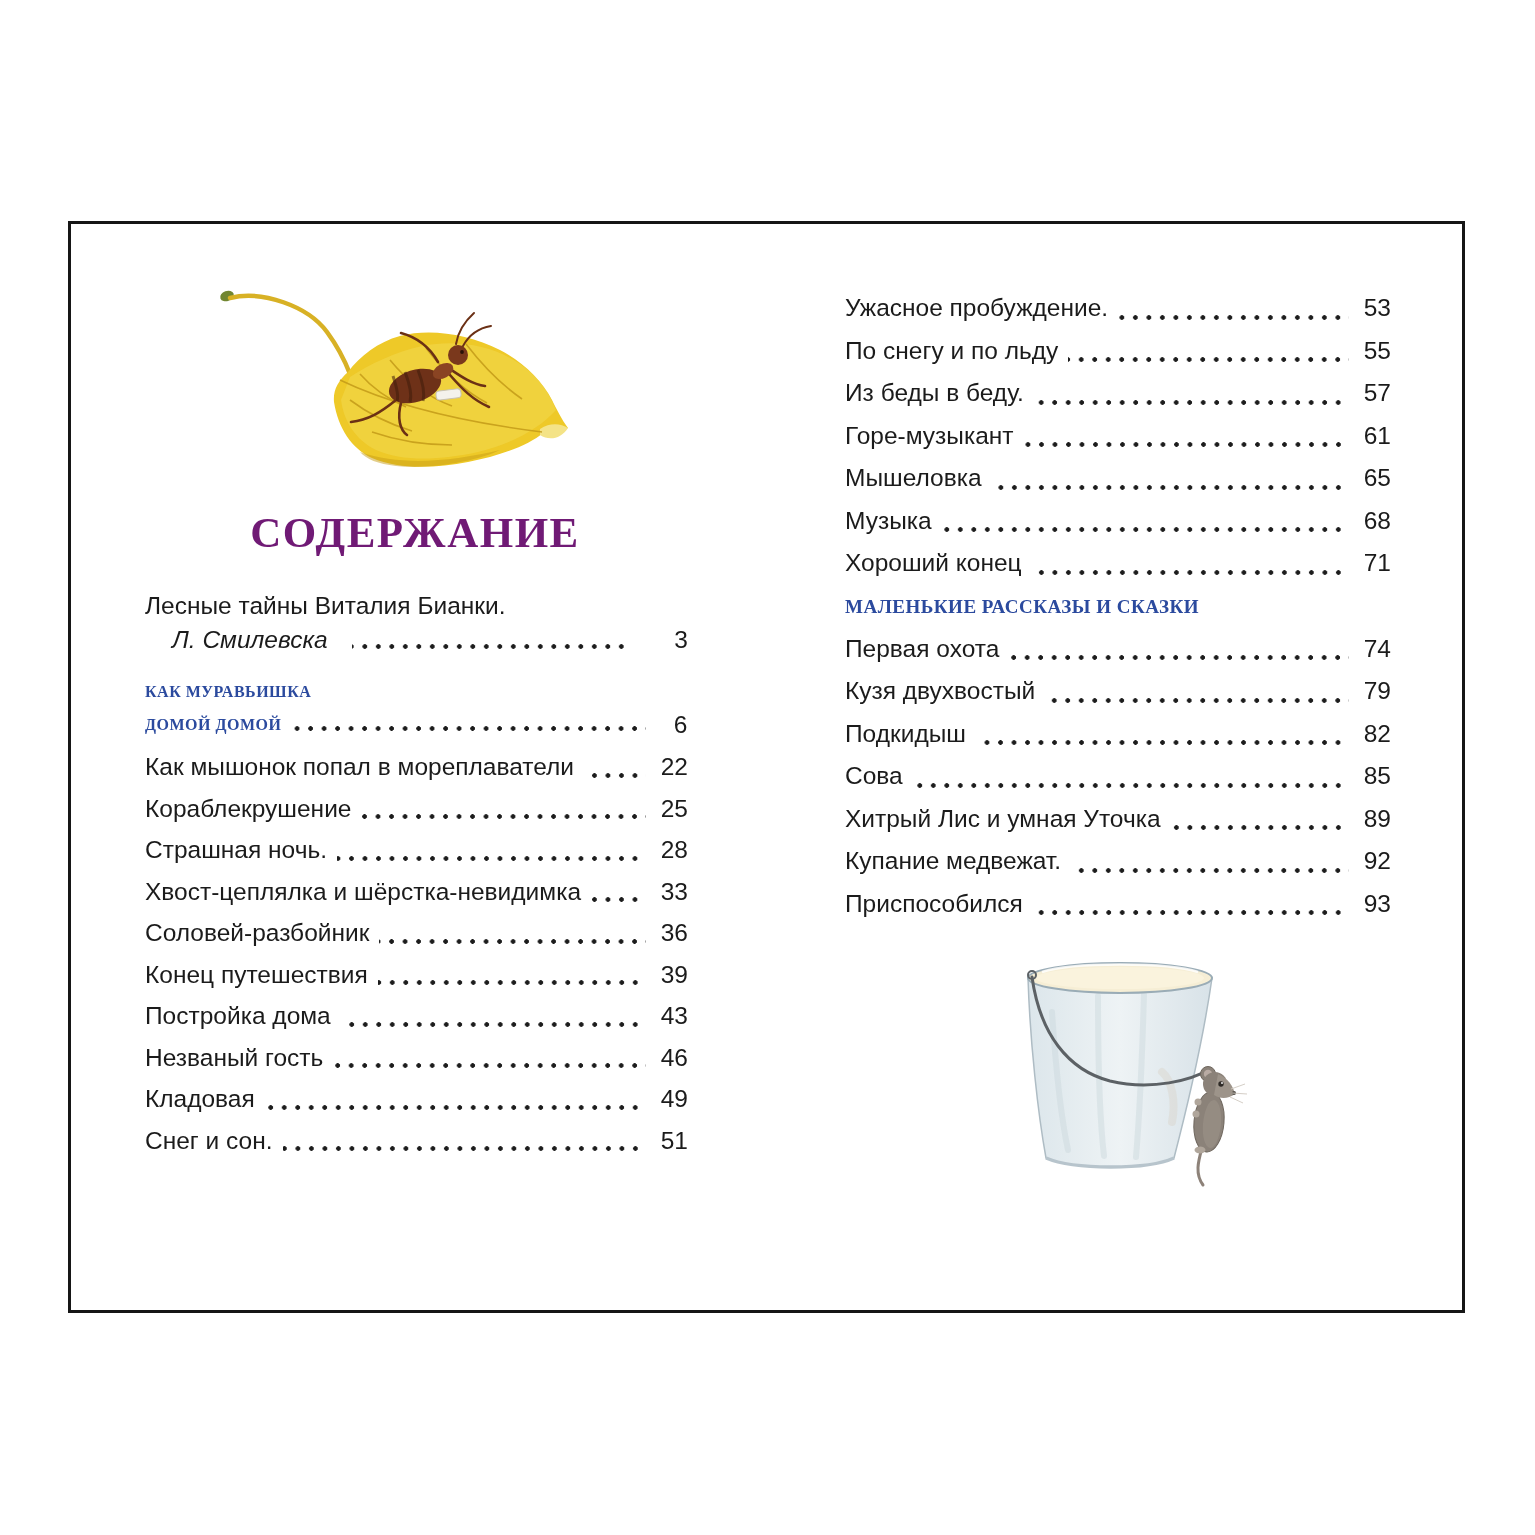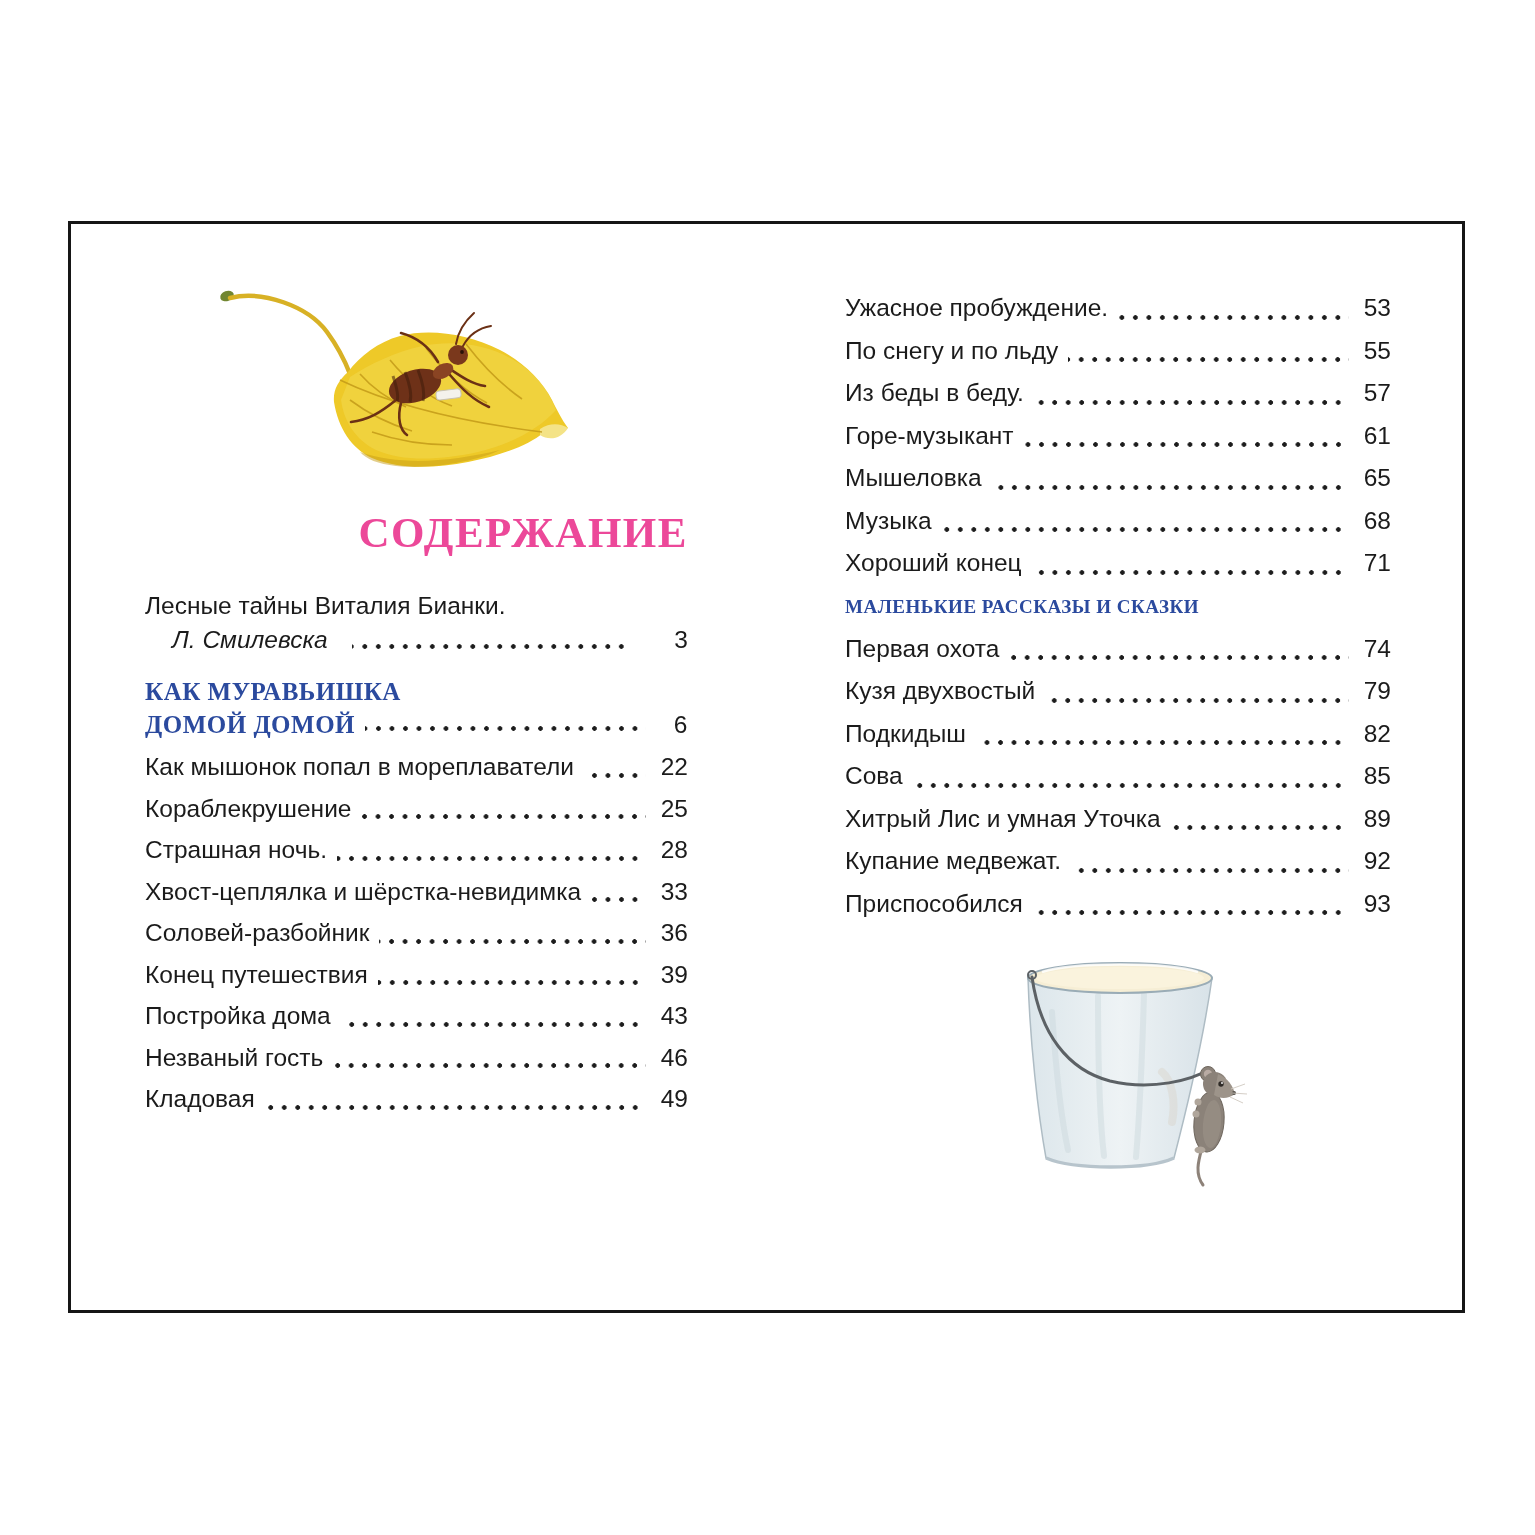--- a/index.html
+++ b/index.html
@@ -8,43 +8,43 @@
     font-family:"Liberation Sans",sans-serif;color:#1b1b1b;
   }
   .spread{
     position:absolute;left:68px;top:221px;width:1391px;height:1086px;
     border:3px solid #161616;background:#ffffff;
   }
   .illus{position:absolute;}
   .leaf-illus{left:129px;top:58px;width:370px;height:196px;}
   .bucket-illus{left:941px;top:728px;width:260px;height:245px;}
   .toc-title{
-    position:absolute;left:71px;top:284px;width:546px;text-align:right;
+    position:absolute;left:71px;top:284px;width:546px;text-align:center;
     font-family:"Liberation Serif","DejaVu Serif",serif;font-weight:bold;
-    font-size:43px;line-height:50px;letter-spacing:1.5px;color:#ec4899;
+    font-size:43px;line-height:50px;letter-spacing:1.5px;color:#701a75;
   }
   .toc-col{position:absolute;font-size:24.5px;}
   .toc-left{left:74px;top:365px;width:543px;}
   .toc-right{left:774px;top:63px;width:546px;}
   .row-plain{line-height:34px;}
   .toc-row{display:flex;align-items:flex-start;}
   .toc-left .intro .toc-row{line-height:34px;gap:14px;}
   .toc-row .label{white-space:nowrap;text-align:right;}
   .italic{font-style:italic;}
   .indent{padding-left:27px;}
   .leader{
     flex:1 1 auto;align-self:flex-end;height:5px;margin:0 6px 10px 10px;
     background-image:radial-gradient(circle at 2.5px 2.5px,#1c1c1c 2px,rgba(0,0,0,0) 2.6px);
     background-size:13.5px 5px;background-repeat:repeat-x;background-position:right bottom;
   }
   .intro .leader{margin-bottom:8px;}
   .pg{text-align:right;min-width:36px;white-space:nowrap;}
   .part-heading2{margin-top:18px;font-family:"Liberation Serif","DejaVu Serif",serif;
     font-weight:bold;color:#2b4a9e;letter-spacing:0.5px;}
-  .part-heading2 .hline,.part-heading2 .label{font-size:25px;line-height:33px;}
+  .part-heading2 .hline,.part-heading2 .label{font-size:16px;line-height:33px;}
   .part-heading2 .toc-row{line-height:33px;}
   .part-heading2 .pg{font-family:"Liberation Sans",sans-serif;font-weight:normal;color:#1b1b1b;font-size:24.5px;}
   .part-heading{
     margin-top:6px;font-family:"Liberation Serif","DejaVu Serif",serif;font-weight:bold;
     color:#2b4a9e;font-size:19px;line-height:43px;letter-spacing:0.5px;
   }
   .toc-right .part-heading{margin-top:0;line-height:43px;}
   .entries .toc-row{line-height:41.5px;}
   .toc-right .entries .toc-row{line-height:42.5px;}
   .toc-left .entries{margin-top:5px;}
@@ -157,20 +157,25 @@
         <div class="toc-row">
           <span class="label">Незваный гость</span>
           <span class="leader"></span>
           <span class="pg">46</span>
         </div>
         <div class="toc-row">
           <span class="label">Кладовая</span>
           <span class="leader"></span>
           <span class="pg">49</span>
         </div>
+        <div class="toc-row">
+          <span class="label">Снег и сон.</span>
+          <span class="leader"></span>
+          <span class="pg">51</span>
+        </div>
       </div>
   </div>
 
   <div class="toc-col toc-right">
     <div class="entries" id="right-entries-1">
         <div class="toc-row">
           <span class="label">Ужасное пробуждение.</span>
           <span class="leader"></span>
           <span class="pg">53</span>
         </div>

